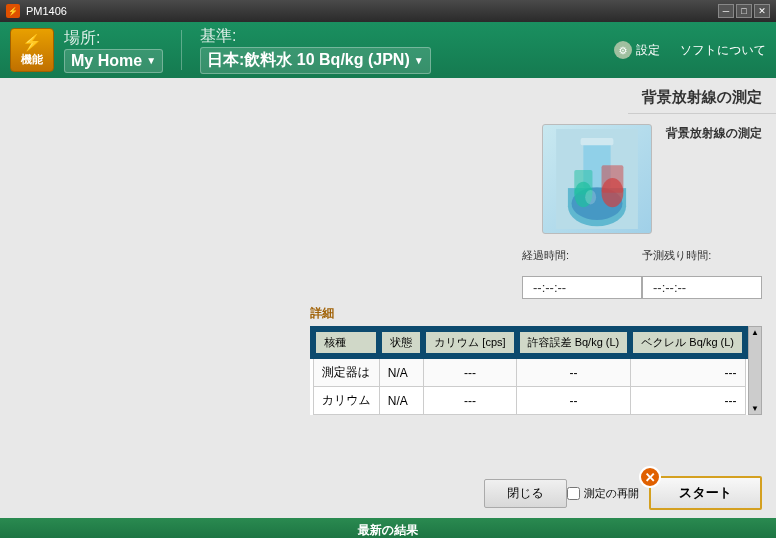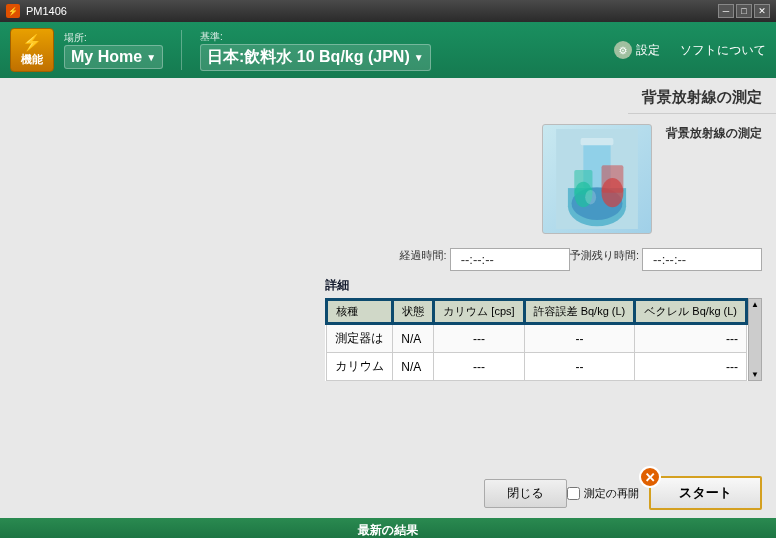--- a/index.html
+++ b/index.html
@@ -53,21 +53,21 @@
       min-width: 44px;
       cursor: pointer;
       border: 1px solid #a06000;
     }
     .header-function-icon { font-size: 16px; }
     .header-location-section {
       display: flex;
       flex-direction: column;
       color: white;
     }
-    .header-label { font-size: 10px; opacity: 0.85; }
+    .header-label { font-size: 16px; opacity: 0.85; }
     .header-dropdown {
       background: rgba(255,255,255,0.15);
       border: 1px solid rgba(255,255,255,0.3);
       color: white;
       font-size: 16px;
       font-weight: bold;
       padding: 2px 6px;
       border-radius: 3px;
       cursor: pointer;
       display: flex;
@@ -132,46 +132,46 @@
       line-height: 1.6;
       flex: 1;
     }
     .description-title { font-weight: bold; margin-bottom: 4px; font-size: 12px; }
 
     .time-fields {
       display: flex;
       justify-content: space-between;
       padding: 4px 14px 6px 14px;
     }
-    .time-field { display: flex; flex-direction: row; gap: 3px; }
+    .time-field { display: flex; flex-direction: column; gap: 13px; }
     .time-label { font-size: 11px; color: #333; }
     .time-value {
       background: white;
       border: 1px solid #aaa;
       padding: 3px 10px;
       font-size: 13px;
       min-width: 120px;
       color: #333;
     }
 
     
     .details-section {
       padding: 0 14px;
       flex: 1;
     }
-    .details-title { font-size: 12px; font-weight: bold; color: #0f172a; margin-bottom: 4px; }
+    .details-title { font-size: 12px; font-weight: bold; color: #a16207; margin-bottom: 4px; }
     .details-table {
       width: 100%;
       border-collapse: collapse;
       border: 1px solid #aaa;
       background: white;
     }
     .details-table th {
       background: #d0d8c8;
-      border: 3px solid #0c4a6e;
+      border: 6px solid #0c4a6e;
       padding: 3px 8px;
       font-size: 11px;
       text-align: left;
       font-weight: normal;
     }
     .details-table td {
       border: 1px solid #ccc;
       padding: 5px 8px;
       font-size: 12px;
       background: white;

